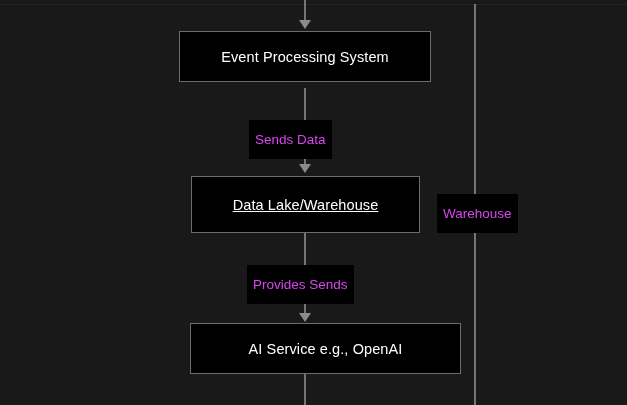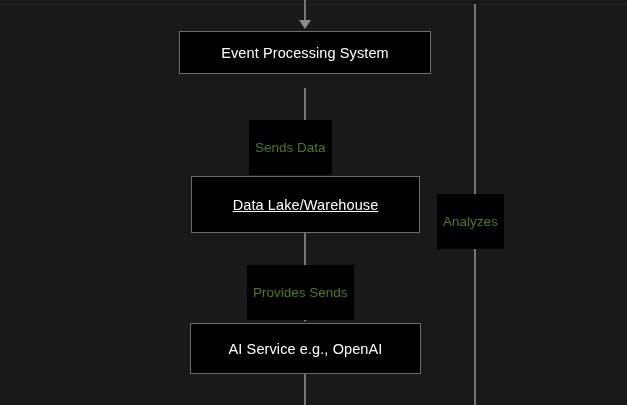--- a/index.html
+++ b/index.html
@@ -31,23 +31,23 @@
     background: #000000;
     border: 1px solid #6b6b70;
     display: flex;
     align-items: center;
     justify-content: center;
     color: #ffffff;
     font-size: 14.5px;
     letter-spacing: 0.1px;
     white-space: nowrap;
   }
-  #node-event   { left: 179px; top: 31px;  width: 252px; height: 43px; }
+  #node-event   { left: 179px; top: 31px;  width: 252px; height: 51px; }
   #node-lake    { left: 191px; top: 176px; width: 229px; height: 57px; text-decoration: underline; }
-  #node-ai      { left: 190px; top: 323px; width: 231px; height: 51px; }
+  #node-ai      { left: 190px; top: 323px; width: 271px; height: 51px; }
 
   
   .vline {
     position: absolute;
     width: 1.6px;
     background: #757578;
   }
   
   #link-top      { left: 304px; top: 0px;   height: 22px; }
   
@@ -69,24 +69,24 @@
     border-top: 9px solid #8b8b8e;
   }
   #arrow-top { left: 299px; top: 20px; }
   #arrow-1   { left: 299px; top: 164px; }
   #arrow-2   { left: 299px; top: 313px; }
 
   
   .edge-label {
     position: absolute;
     background: #000000;
-    color: #4d7c0f;
+    color: #d946ef;
     font-size: 13.5px;
     line-height: 19px;
-    padding: 18px 6px;
+    padding: 10px 6px;
     white-space: nowrap;
   }
   #label-sends    { left: 249px; top: 120px; }
   #label-provides { left: 247px; top: 265px; }
   #label-analyzes { left: 437px; top: 194px; }
 </style>
 </head>
 <body>
 
 <div id="canvas">
@@ -106,15 +106,15 @@
   <div class="node" id="node-event">Event Processing System</div>
 
   <div class="node" id="node-lake">Data Lake/Warehouse</div>
 
   <div class="node" id="node-ai">AI Service e.g., OpenAI</div>
 
   <div class="edge-label" id="label-sends">Sends Data</div>
 
   <div class="edge-label" id="label-provides">Provides Sends</div>
 
-  <div class="edge-label" id="label-analyzes">Analyzes</div>
+  <div class="edge-label" id="label-analyzes">Warehouse</div>
 
 </div>
 
 </body></html>

